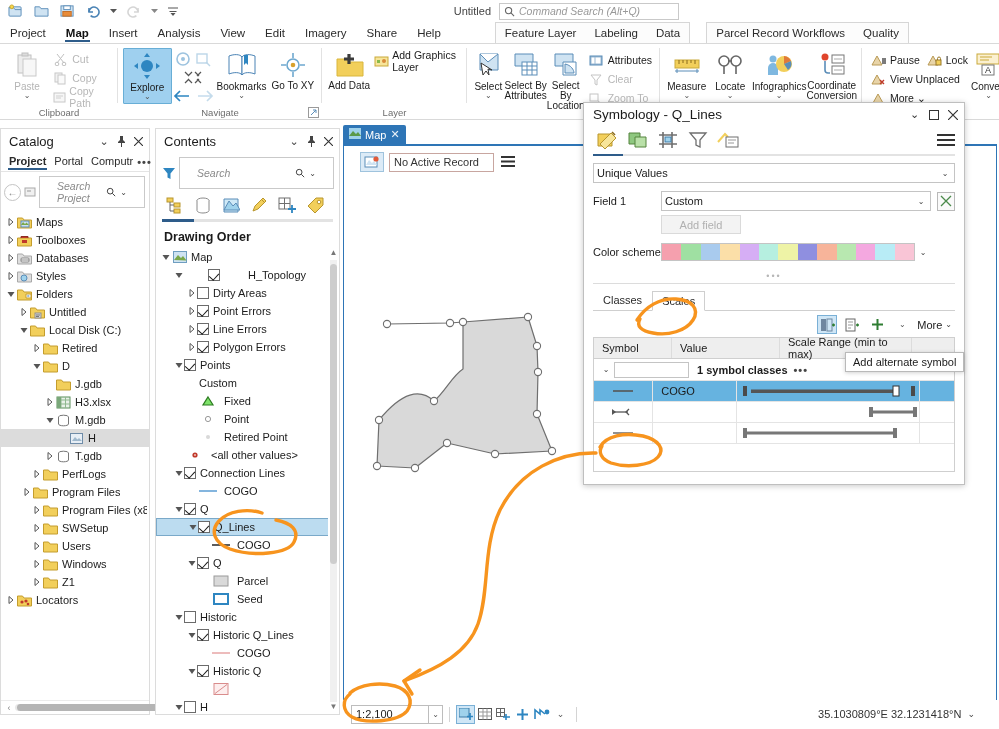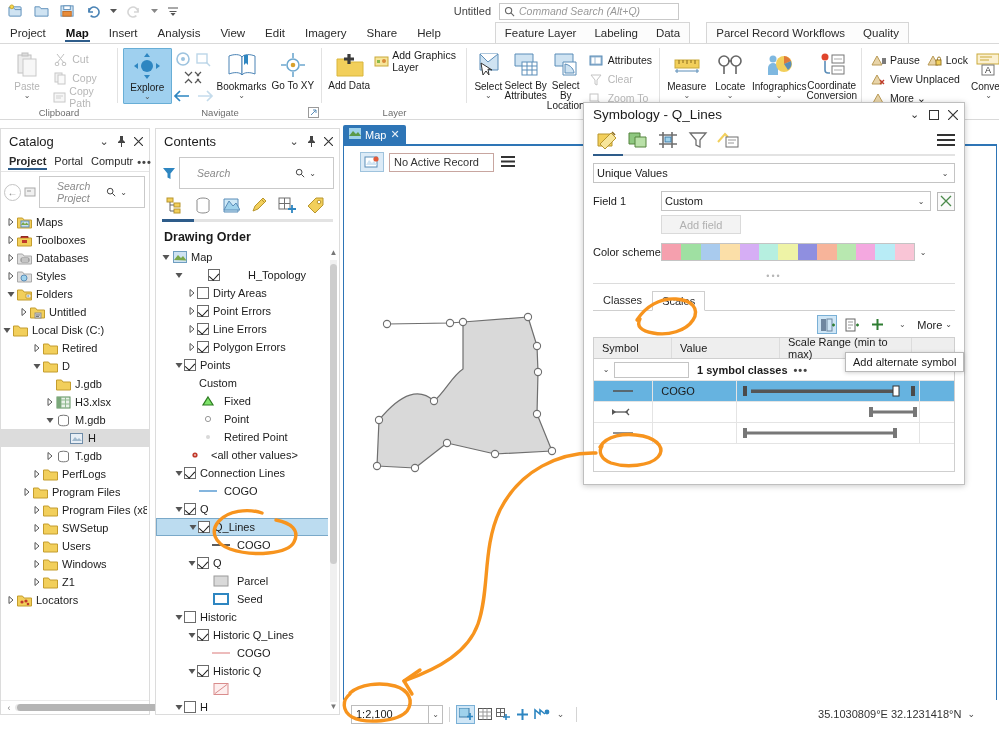--- a/index.html
+++ b/index.html
@@ -759,21 +759,21 @@
         </span>
         <span class="ticon">
           <svg width="15" height="13" viewBox="0 0 15 13">
             <path d="M0.5 2h5l1.5 2h7.5v8h-14z" fill="#f2cf5b" stroke="#c49d2e"></path>
             <rect x="5" y="7" width="6" height="5" fill="#dadada" stroke="#8f8f8f"></rect>
             <path d="M6 9h4M6 10.5h3" stroke="#777"></path>
           </svg>
         </span>
         <span class="tlabel">Untitled</span>
       </div>
-      <div class="tnode" style="">
+      <div class="tnode" style="padding-left: 17px;">
         <span class="tw">
           <svg width="8" height="8" viewBox="0 0 8 8">
             <path d="M0.5 2L7.5 2L4 7z" fill="#555"></path>
           </svg>
         </span>
         <span class="ticon">
           <svg width="15" height="13" viewBox="0 0 15 13">
             <path d="M0.5 2h5l1.5 2h7.5v8h-14z" fill="#f2cf5b" stroke="#c49d2e"></path>
           </svg>
         </span>

